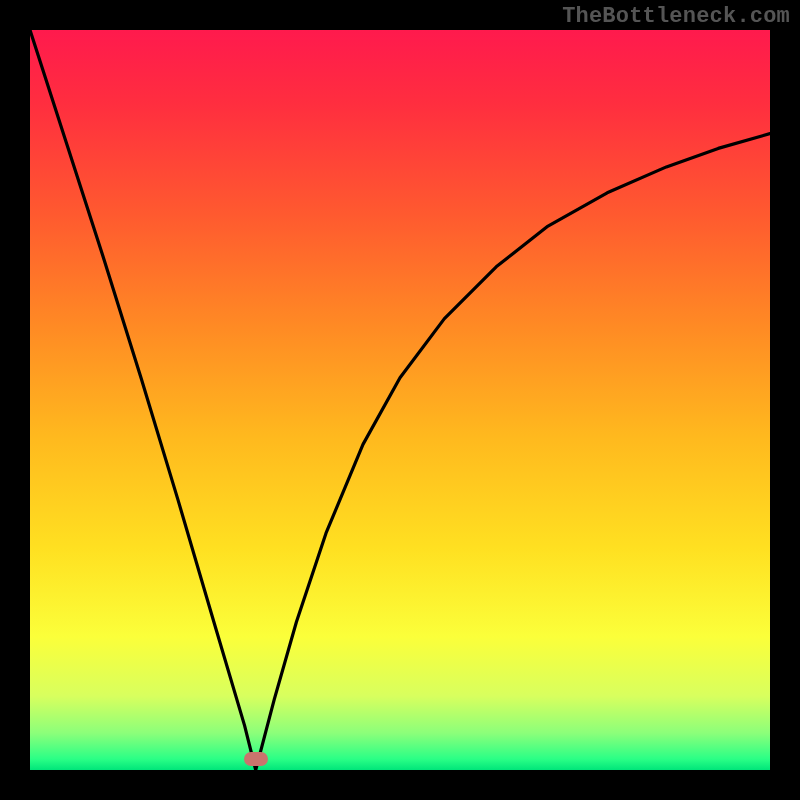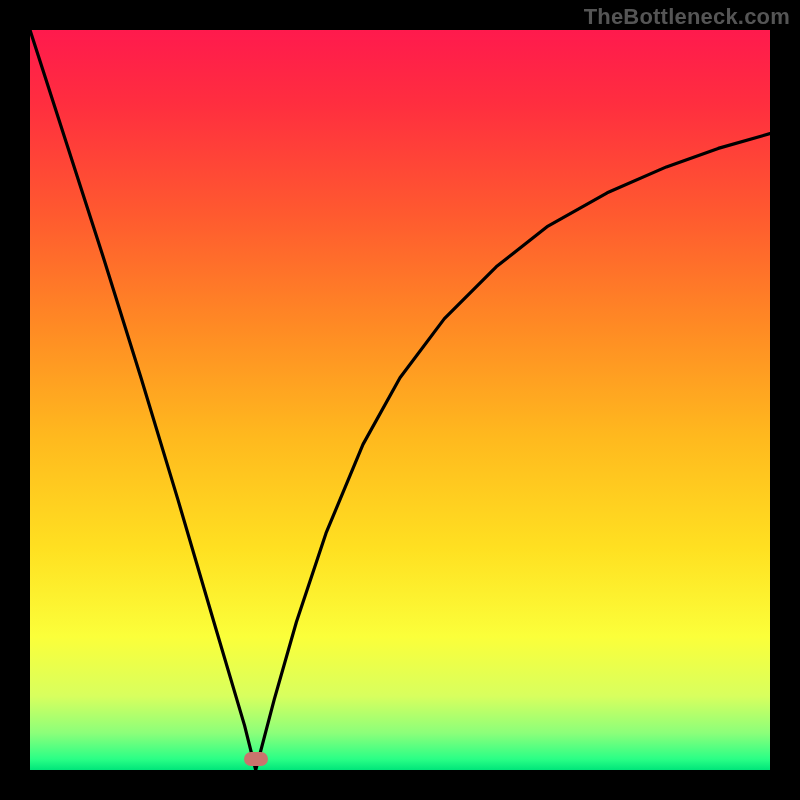--- a/index.html
+++ b/index.html
@@ -9,20 +9,21 @@
     height: 800px;
     overflow: hidden;
     background: #000;
     font-family: Arial, Helvetica, sans-serif;
   }
   .frame {
     position: relative;
     width: 800px;
     height: 800px;
     background: #000;
+    font-family: Liberation Mono, monospace;
   }
   .watermark {
     position: absolute;
     top: 4px;
     right: 10px;
     color: #555;
     font-size: 22px;
     font-weight: 600;
     letter-spacing: 0.2px;
     user-select: none;

